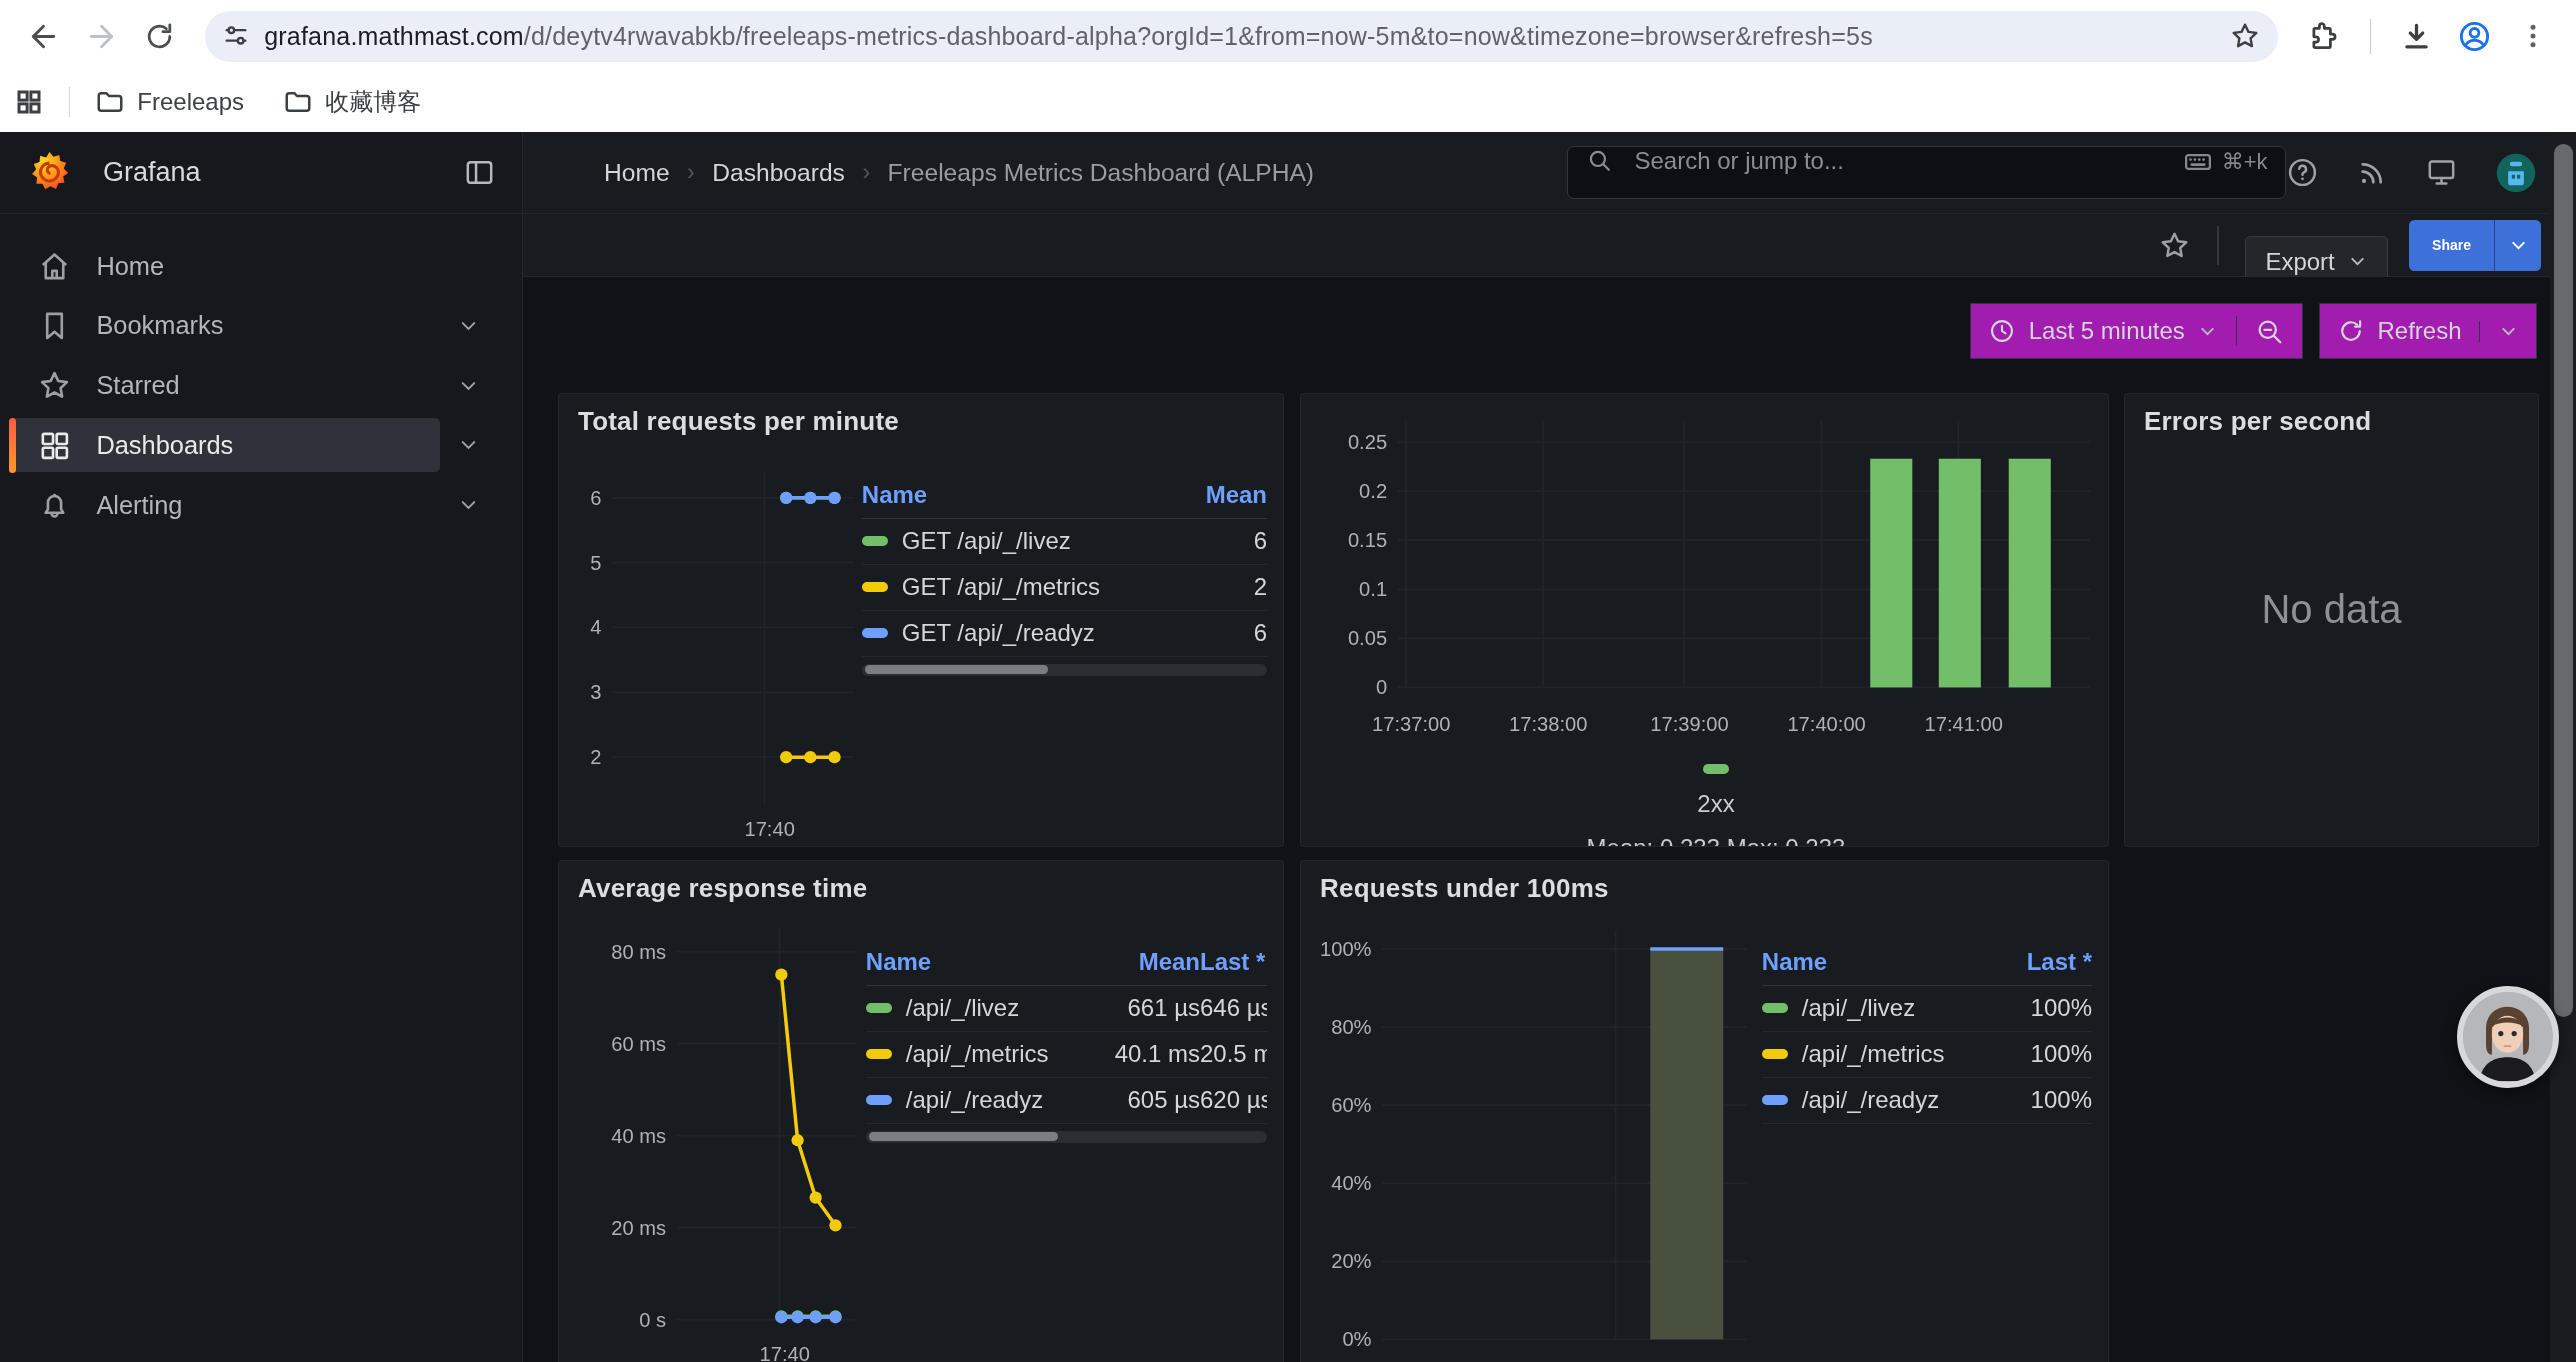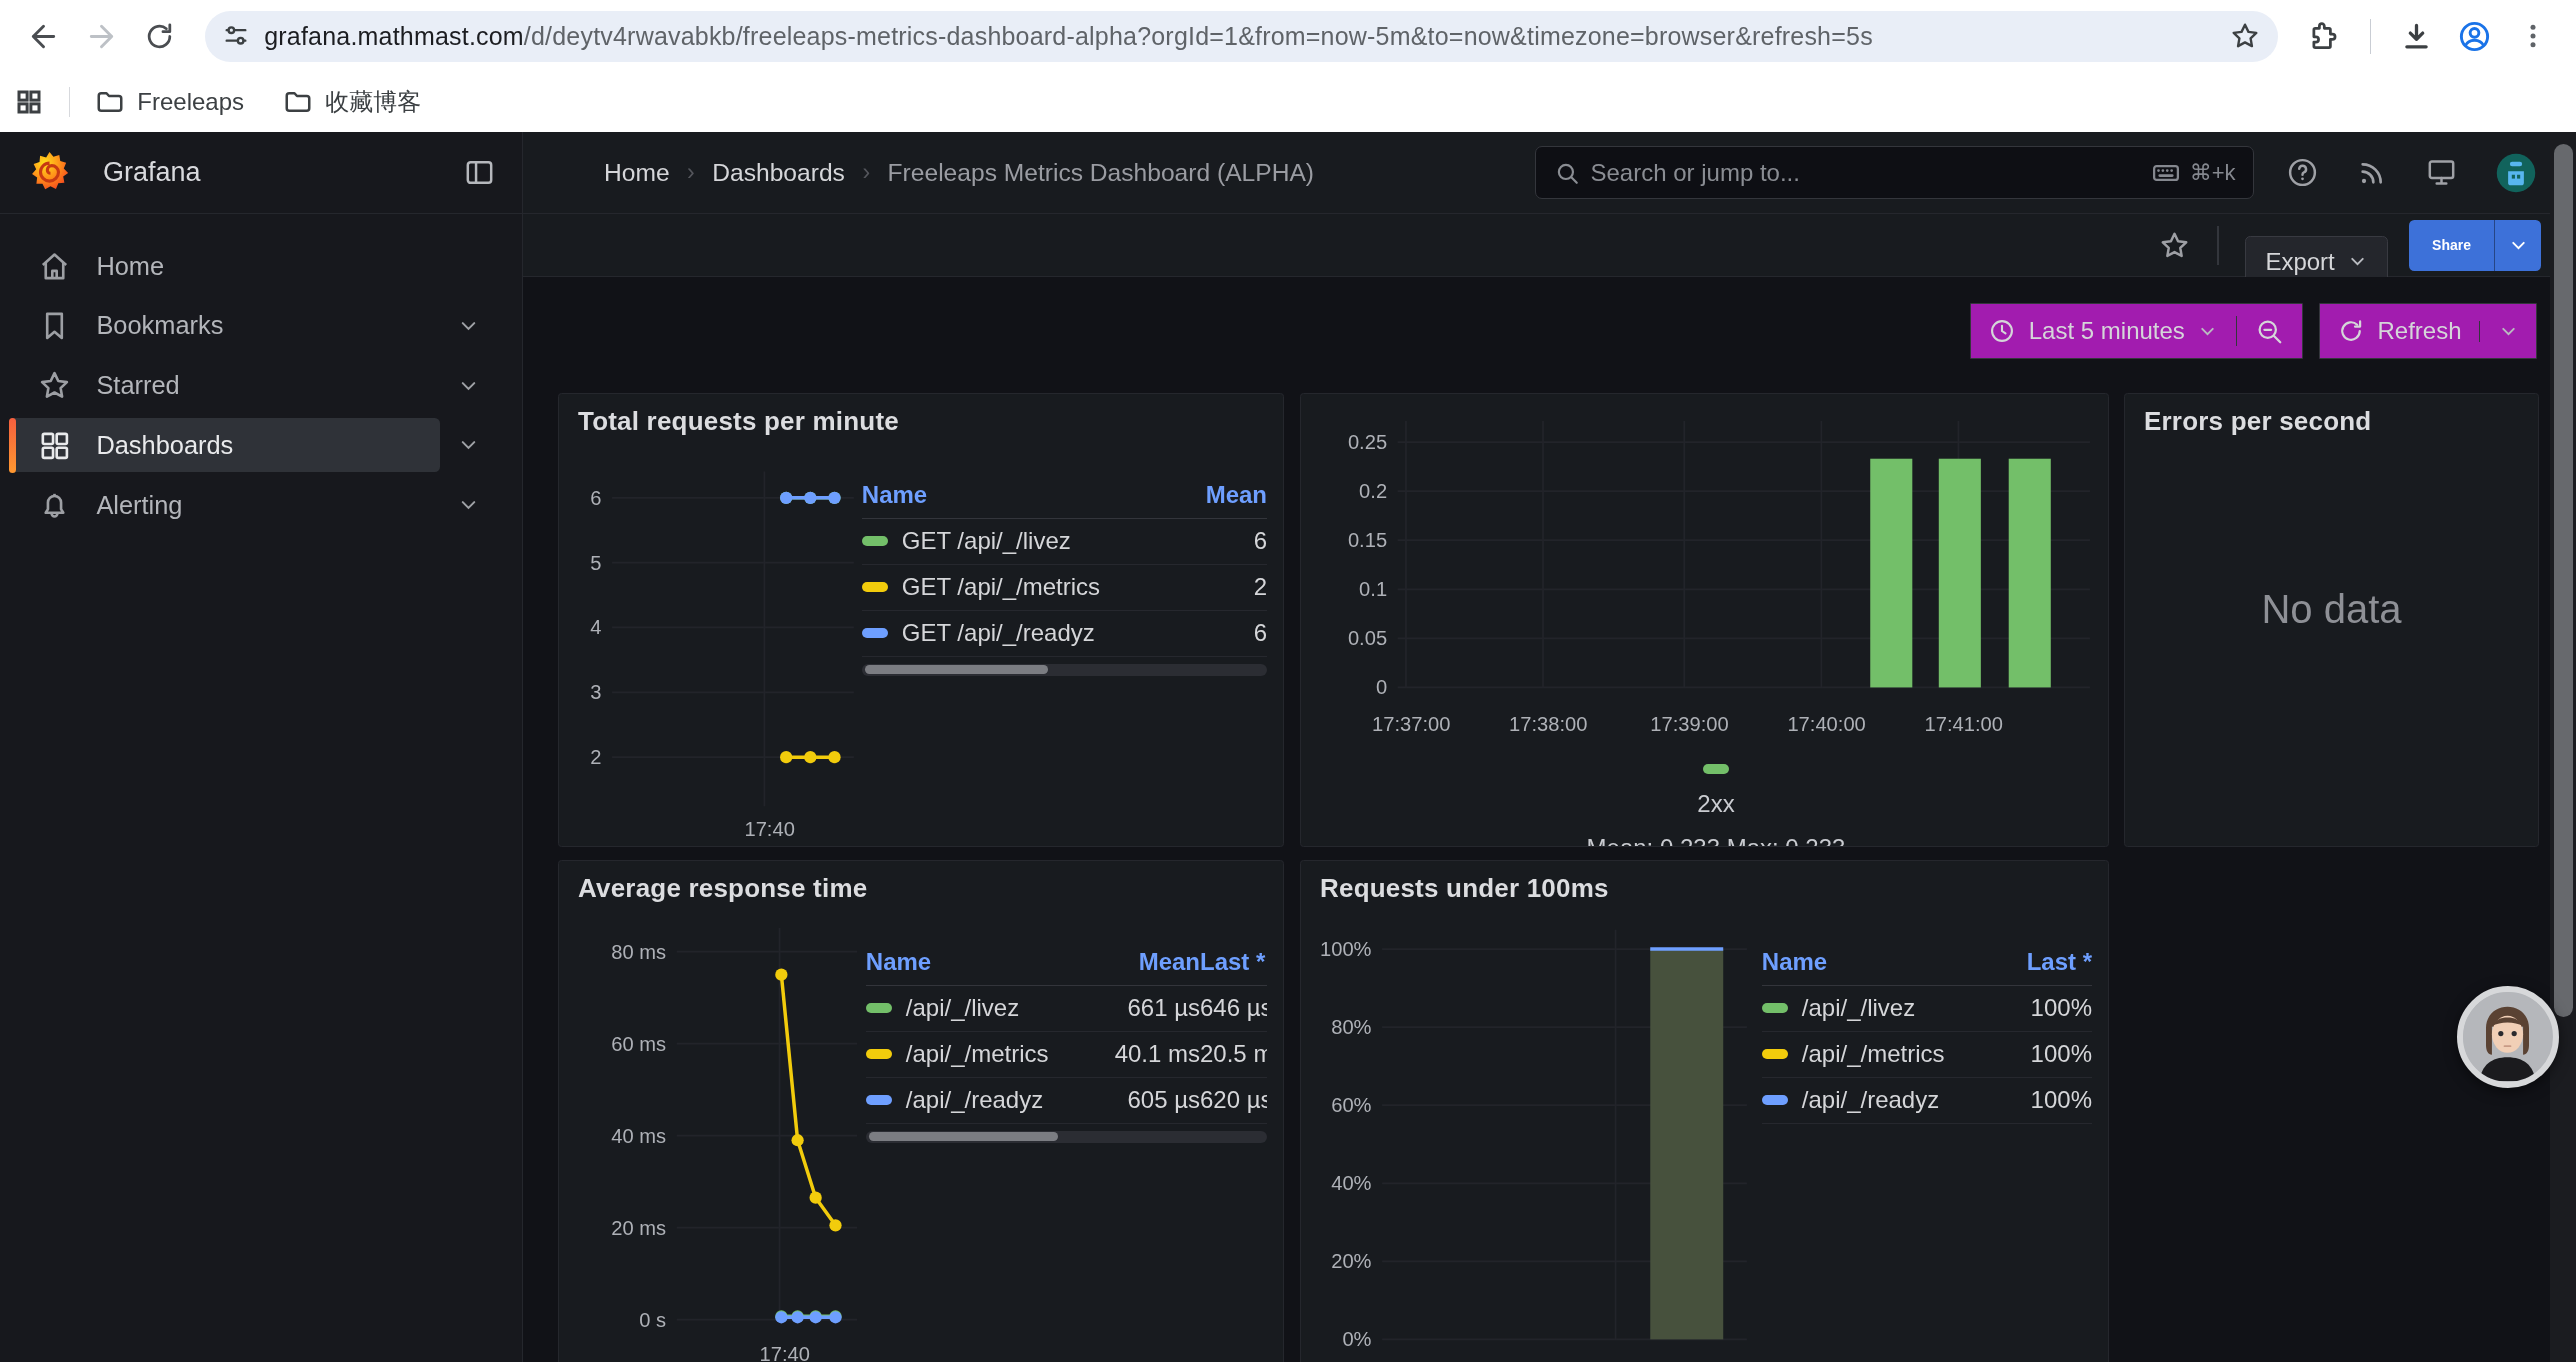--- a/index.html
+++ b/index.html
@@ -43,21 +43,21 @@
   .side-chev{position:absolute;right:30px;top:50%;transform:translateY(-50%);}
   
   .main{flex:1;display:flex;flex-direction:column;min-width:0;}
   .gnav{height:82px;background:var(--bg-surface);border-bottom:0.9px solid var(--border);display:flex;align-items:center;padding:0 32px 0 81px;}
   .crumbs{display:flex;align-items:center;gap:17.5px;font-size:24.6px;}
   .crumb{color:var(--text);}
   .crumb-sep{color:#54565c;font-size:23px;}
   .crumb-current{color:#9a9ca2;}
   .gnav-spacer{flex:1;}
   .search-pill{width:719px;height:53px;background:#0e0f14;border:0.9px solid #34363c;border-radius:7px;
-    display:flex;align-items:center;padding:0 17.5px;gap:11px;margin-right:32px;}
+    display:flex;align-items:flex-start;padding:0 17.5px;gap:23px;}
   .search-ph{font-size:24px;color:var(--text-faint);flex:1;}
   .search-kbd{display:flex;align-items:center;gap:8.8px;color:#85888f;font-size:22px;}
   .gnav-icons{display:flex;align-items:center;gap:37px;margin-right:7px;}
   
   .subbar{height:63px;background:var(--bg-surface);border-bottom:0.9px solid var(--border);
     display:flex;align-items:center;justify-content:flex-end;padding:0 35px;gap:21px;}
   .sub-divider{width:1.8px;height:39px;background:#33363c;margin:0 5.3px;}
   .btn{height:51px;display:flex;align-items:center;gap:12.3px;border-radius:5.3px;font-size:24px;margin-top:33px;}
   .btn-export{background:#24262c;border:0.9px solid #383a41;color:var(--text);padding:0 19px;}
   .btn-share{display:flex;border-radius:5.3px;overflow:hidden;}

